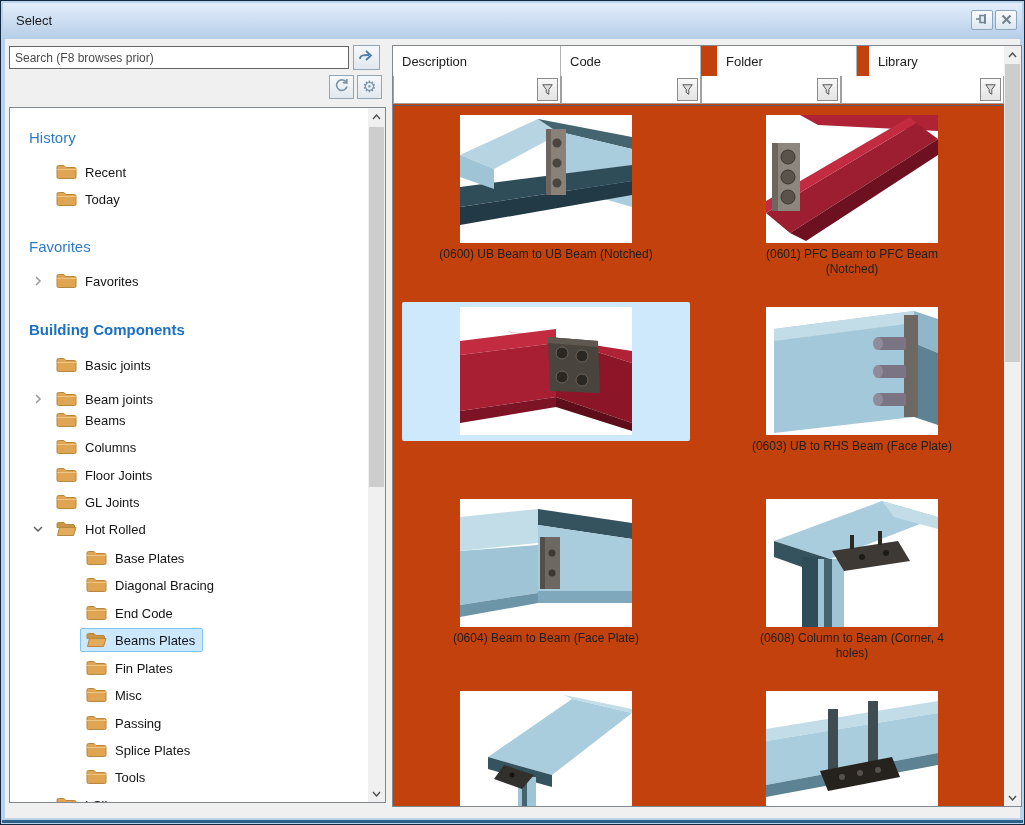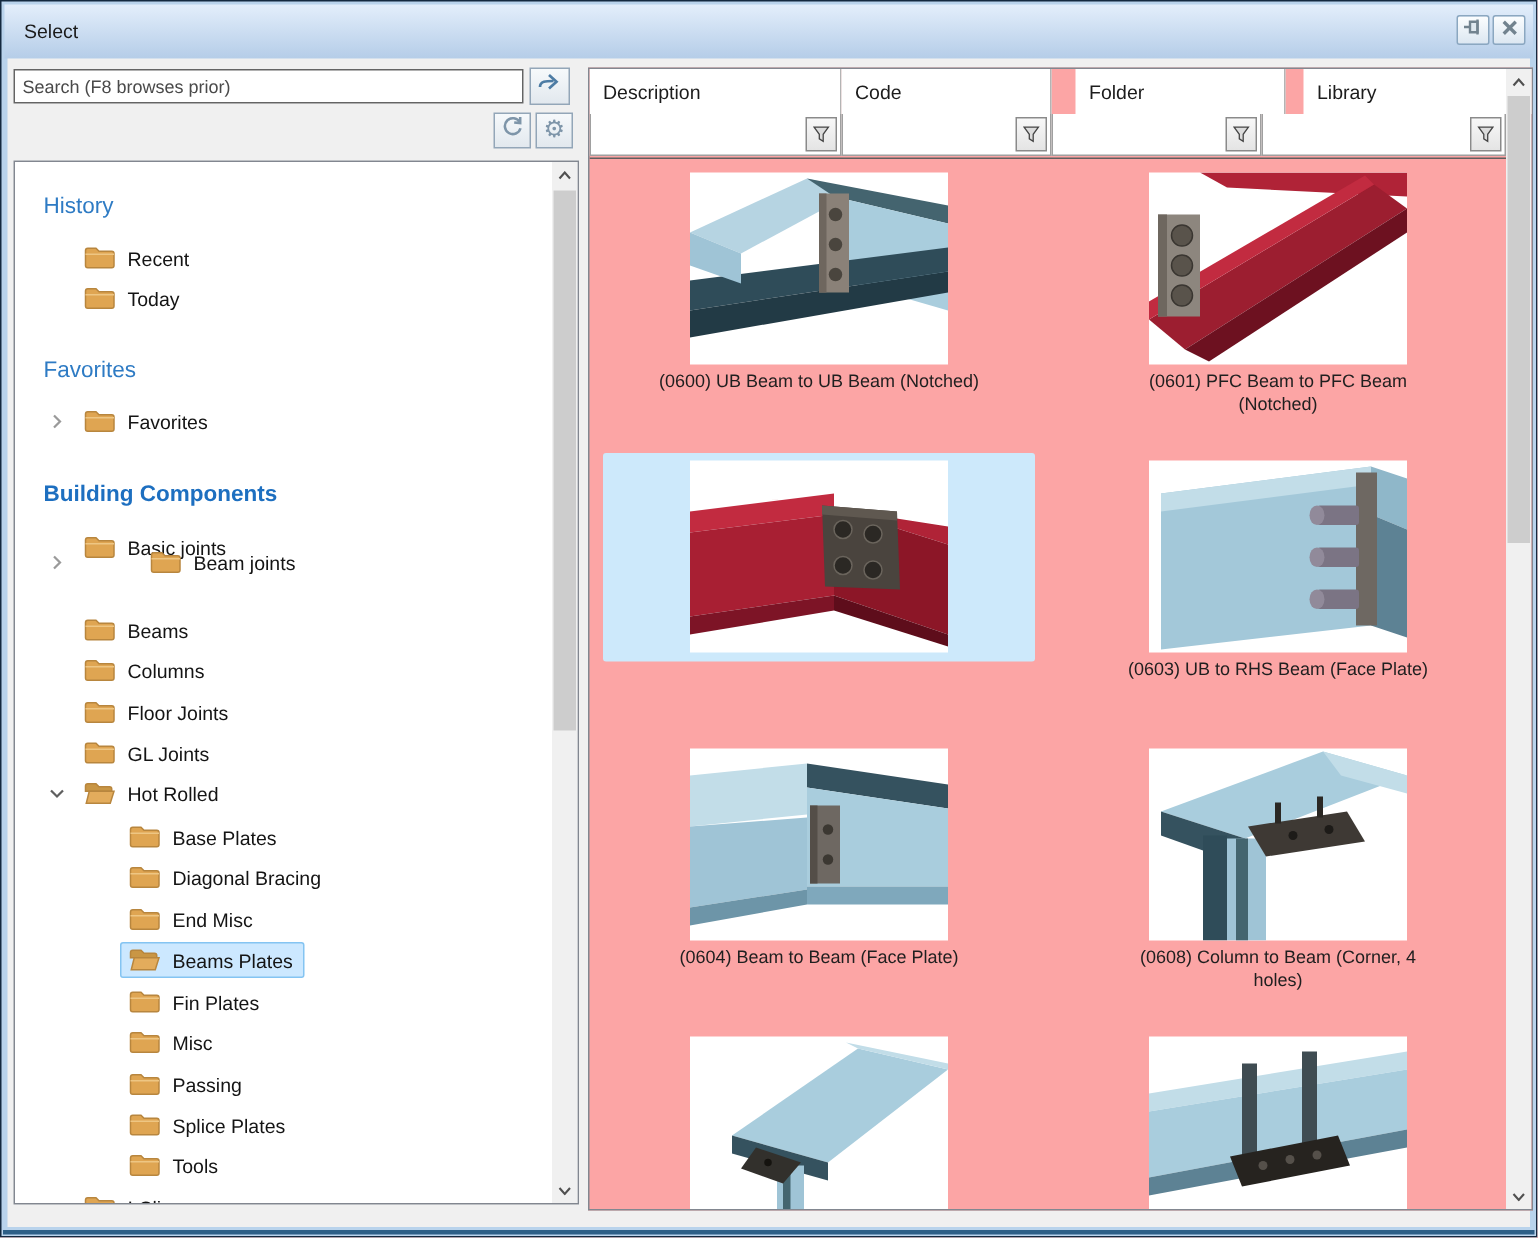--- a/index.html
+++ b/index.html
@@ -28,21 +28,21 @@
   .lvl2 .wrap{margin-left:70px;}
   .wrap.sel{background:#cce8ff;border-color:#84c4f2;}
   .ficon{width:21px;height:16px;flex:0 0 auto;}
 
   
   .vscroll{position:absolute;right:0;top:0;bottom:0;width:17px;background:#f0f0f0;}
   .scroll-arrow{position:absolute;left:0;width:17px;height:17px;display:flex;align-items:center;justify-content:center;}
   .scroll-thumb{position:absolute;left:1px;width:15px;background:#cdcdcd;}
 
   
-  .list-panel{position:absolute;left:387px;top:6px;width:630px;height:762px;background:#fca5a5;border:1px solid #828790;box-sizing:border-box;overflow:hidden;}
+  .list-panel{position:absolute;left:387px;top:6px;width:630px;height:762px;background:#c2410c;border:1px solid #828790;box-sizing:border-box;overflow:hidden;}
   .hdr-row{position:absolute;left:0;top:0;right:17px;height:30px;}
   .hdr-cell{position:absolute;top:0;height:30px;box-sizing:border-box;border-right:1px solid #b4b4b4;display:flex;align-items:center;padding-left:9px;font-size:13px;color:#1c1c1c;background:#fff;}
   .flt-row{position:absolute;left:0;top:30px;right:17px;height:29px;}
   .flt-cell{position:absolute;top:0;height:28px;box-sizing:border-box;border:1px solid #a0a0a0;border-top:none;background:#fff;}
   .flt-btn{position:absolute;right:2px;top:2px;width:21px;height:23px;background:linear-gradient(#f8f8f8,#e4e4e4);border:1px solid #8a8a8a;box-sizing:border-box;display:flex;align-items:center;justify-content:center;}
   .hdr-sep{position:absolute;left:0;right:17px;top:59px;height:1px;background:#5f5f5f;}
 
   .grid{position:absolute;left:0;top:60px;right:17px;bottom:0;overflow:hidden;}
   .cell{position:absolute;width:306px;height:190px;display:flex;flex-direction:column;align-items:center;}
   .card{width:288px;display:flex;flex-direction:column;align-items:center;padding:5px 0 6px 0;border-radius:2px;}
@@ -151,21 +151,21 @@
 
         <div class="trow lvl1" style="top:244px;">
           <span class="wrap">
               <svg class="ficon" viewBox="0 0 21 16">
                 <path d="M1 3 Q1 1.5 2.5 1.5 H8 L10 3.5 H18.5 Q20 3.5 20 5 V13 Q20 14.5 18.5 14.5 H2.5 Q1 14.5 1 13 Z" fill="#dfa552" stroke="#b8863e"></path>
                 <path d="M1 5.5 H20" stroke="#eec683" fill="none"></path>
               </svg>
               <span>Basic joints</span>
             </span>
         </div>
-        <div class="trow lvl1" style="top:254px;padding-left:44px;">
+        <div class="trow lvl1" style="top:278px;">
           <span class="expander"><svg width="12" height="12" viewBox="0 0 12 12">
                 <path d="M4 2 L8 6 L4 10" fill="none" stroke="#9a9a9a" stroke-width="1.5"></path>
               </svg></span>
           <span class="wrap">
               <svg class="ficon" viewBox="0 0 21 16">
                 <path d="M1 3 Q1 1.5 2.5 1.5 H8 L10 3.5 H18.5 Q20 3.5 20 5 V13 Q20 14.5 18.5 14.5 H2.5 Q1 14.5 1 13 Z" fill="#dfa552" stroke="#b8863e"></path>
                 <path d="M1 5.5 H20" stroke="#eec683" fill="none"></path>
               </svg>
               <span>Beam joints</span>
             </span>
@@ -236,21 +236,21 @@
               </svg>
               <span>Diagonal Bracing</span>
             </span>
         </div>
         <div class="trow lvl2" style="top:492px;">
           <span class="wrap">
               <svg class="ficon" viewBox="0 0 21 16">
                 <path d="M1 3 Q1 1.5 2.5 1.5 H8 L10 3.5 H18.5 Q20 3.5 20 5 V13 Q20 14.5 18.5 14.5 H2.5 Q1 14.5 1 13 Z" fill="#dfa552" stroke="#b8863e"></path>
                 <path d="M1 5.5 H20" stroke="#eec683" fill="none"></path>
               </svg>
-              <span>End Misc</span>
+              <span>End Code</span>
             </span>
         </div>
         <div class="trow lvl2" style="top:519px;">
           <span class="wrap sel">
               <svg class="ficon" viewBox="0 0 21 16">
                 <path d="M1 3 Q1 1.5 2.5 1.5 H8 L10 3.5 H17 Q18.5 3.5 18.5 5 V6.5 H1 Z" fill="#c99645" stroke="#b8863e"></path>
                 <path d="M3.5 6.5 H20 L17.5 14.5 H1.5 Z" fill="#e3ac5c" stroke="#b8863e"></path>
               </svg>
               <span>Beams Plates</span>
             </span>

